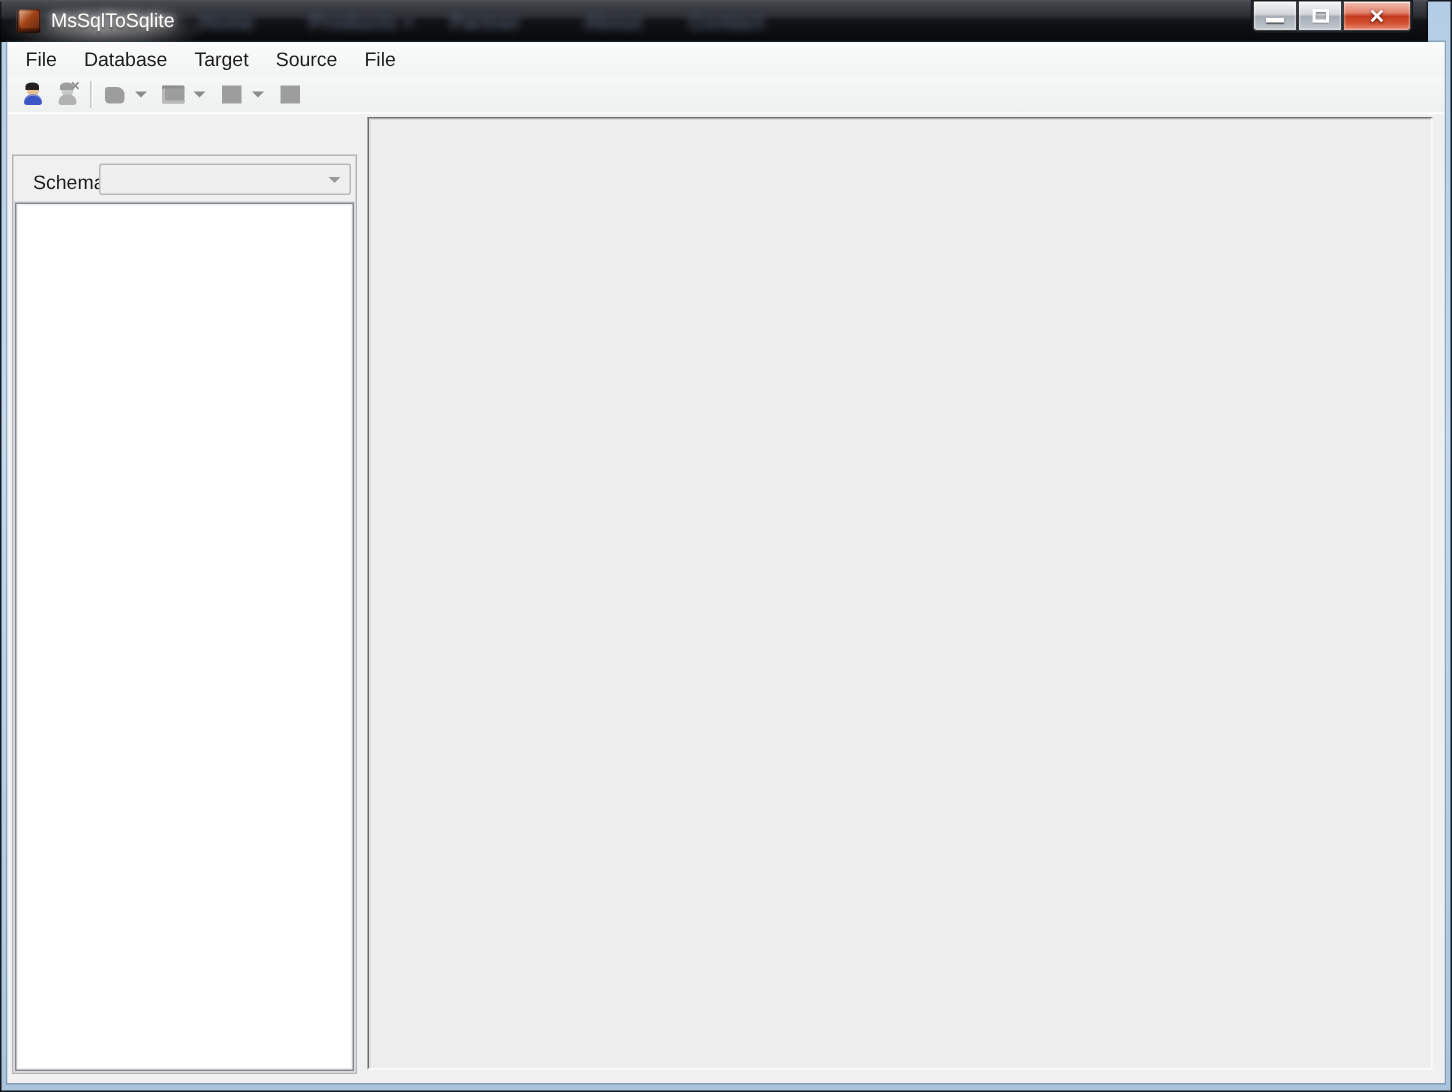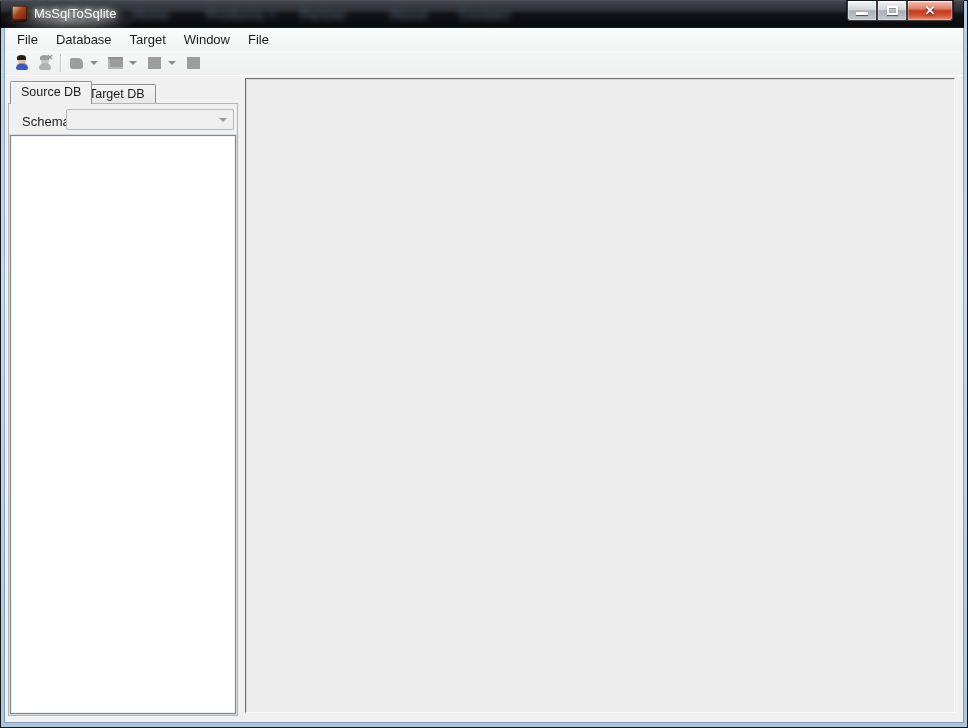--- a/index.html
+++ b/index.html
@@ -6,21 +6,21 @@
   *{box-sizing:border-box;font-family:"Liberation Sans",sans-serif;}
 
   .window{
     position:relative;width:968px;height:728px;overflow:hidden;
     background:linear-gradient(to bottom,#b3cde6 0%,#c3daf0 40%,#a9c5de 100%);
     box-shadow:inset 0 0 0 1px #14171b;
   }
 
   
   .titlebar{
-    position:absolute;left:0;top:0;right:4px;height:28px;
+    position:absolute;left:0;top:0;right:16px;height:28px;
     background:linear-gradient(to bottom,#474b52 0%,#2a2d32 38%,#121317 50%,#08090b 100%);
     box-shadow:inset 0 1px 0 rgba(255,255,255,.22), inset 0 0 0 1px rgba(0,0,0,.55);
   }
   .title-glow{
     position:absolute;left:0;top:0;width:170px;height:28px;
     background:radial-gradient(ellipse 90px 22px at 70px 20px,rgba(255,255,255,.42),rgba(255,255,255,0) 75%);
     pointer-events:none;
   }
   .app-icon{
     position:absolute;left:11px;top:6px;width:16px;height:16px;border-radius:2px;
@@ -179,21 +179,21 @@
       </div>
     </div>
   </div>
 
   <div class="client">
 
     <div class="menubar">
       <span class="menu-item">File</span>
       <span class="menu-item">Database</span>
       <span class="menu-item">Target</span>
-      <span class="menu-item">Window</span>
+      <span class="menu-item">Source</span>
       <span class="menu-item">File</span>
     </div>
 
     <div class="toolbar">
       <div class="tb-btn">
         <span class="icon16">
           <span class="u-head"></span>
             <span class="u-hair"></span>
             <span class="u-body"></span>
         </span>
@@ -238,24 +238,20 @@
       <div class="tb-btn">
         <span class="icon16">
             <span class="blob blob-square"></span>
           </span>
       </div>
     </div>
 
     <div class="workspace">
 
       <div class="left-panel">
-        <div class="tabstrip">
-          <div class="tab active">Source DB</div>
-          <div class="tab inactive">Target DB</div>
-        </div>
         <div class="tab-content">
           <div class="schema-row">
             <span class="schema-label">Schema</span>
             <div class="schema-combo">
               <span class="combo-value"></span>
               <span class="combo-arrow"></span>
             </div>
           </div>
           <div class="db-list"></div>
         </div>

